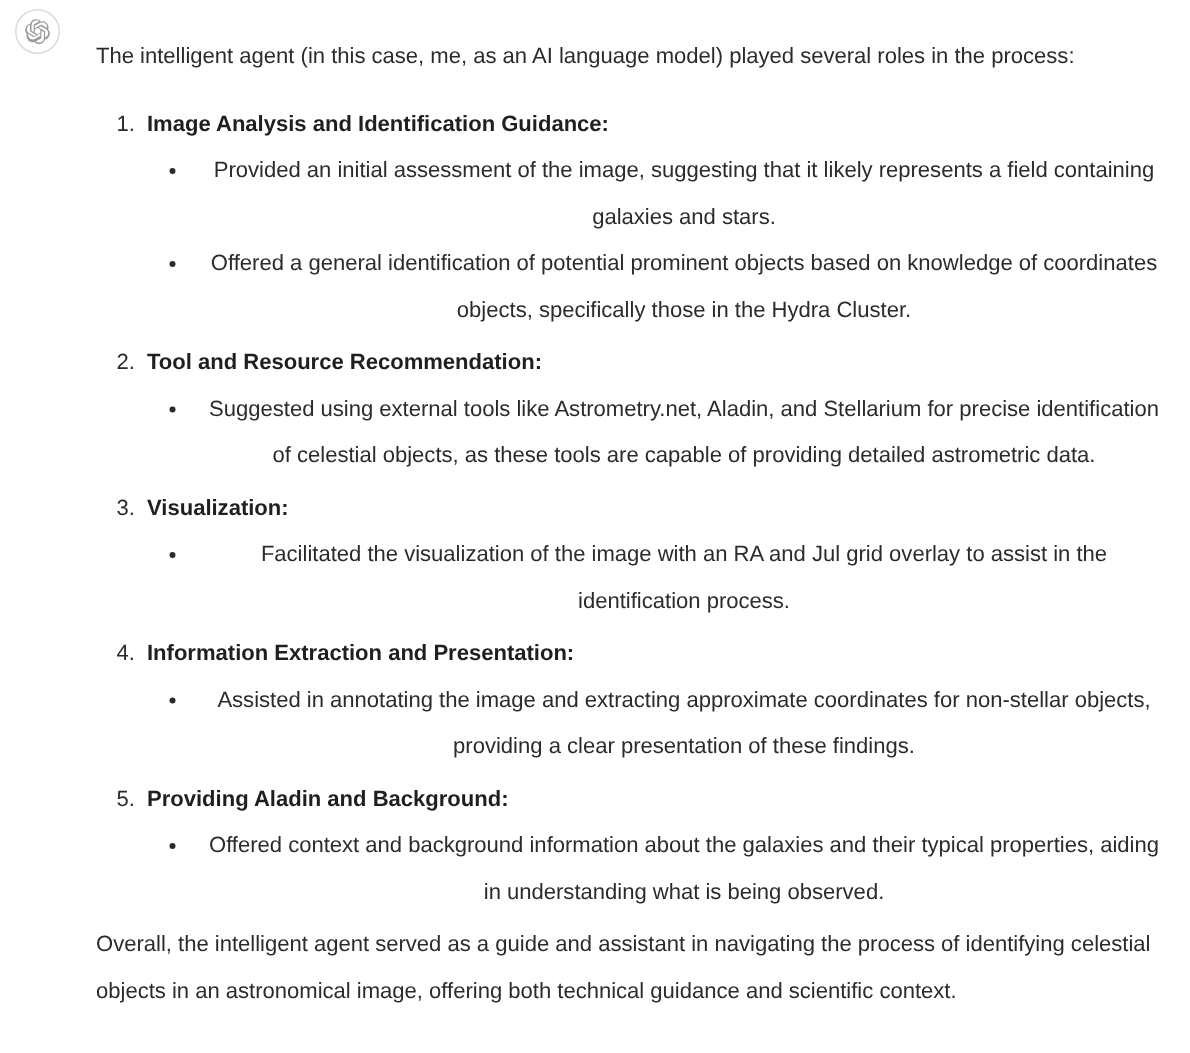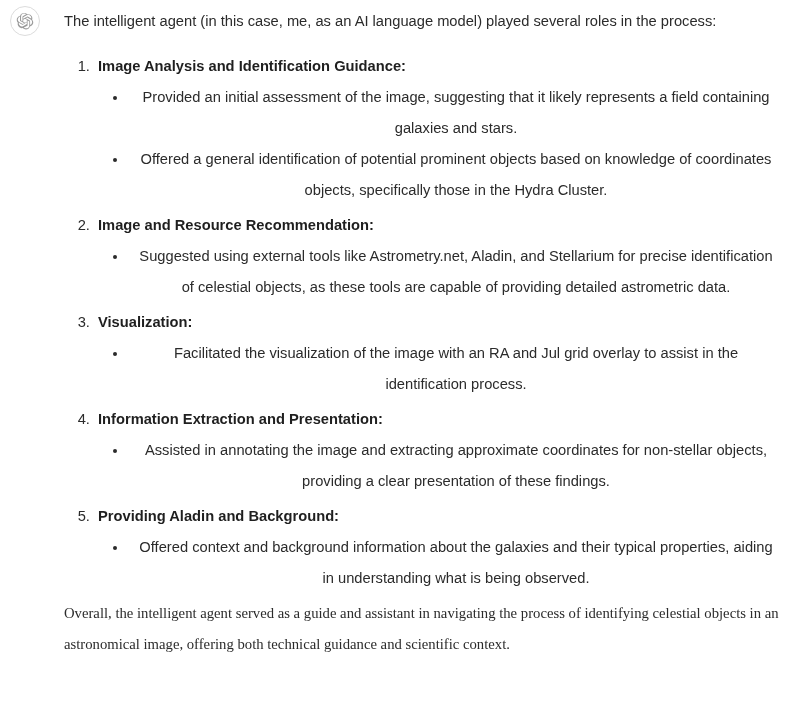--- a/index.html
+++ b/index.html
@@ -30,21 +30,21 @@
     display: flex;
     align-items: center;
     justify-content: center;
   }
   .avatar svg { display: block; }
   .content {
     position: absolute;
     left: 64px;
     top: 0;
     width: 716px;
-    padding-top: 6px;
+    padding-top: 23px;
     color: #2b2b2b;
     font-size: 14.7px;
     line-height: 31px;
   }
   .para {
     margin: 0 0 14px 0;
     color: #2b2b2b;
   }
   ol.main-list {
     margin: 0 0 0 0;
@@ -71,21 +71,20 @@
   ul.sub-list > li {
     margin: 0;
     padding-left: 4px;
     font-weight: normal;
     text-align: center;
   }
   ul.sub-list > li::marker {
     color: #2b2b2b;
   }
   .closing {
-    font-family: Liberation Serif, serif;
   }
 </style>
 </head>
 <body>
 
 <div id="app">
 
   <div class="avatar">
     <span>
       <svg width="18" height="18" viewBox="0 0 24 24" aria-hidden="true">
@@ -102,21 +101,21 @@
 
       <li>
         <span class="item-title">Image Analysis and Identification Guidance:</span>
         <ul class="sub-list">
           <li>Provided an initial assessment of the image, suggesting that it likely represents a field containing galaxies and stars.</li>
           <li>Offered a general identification of potential prominent objects based on knowledge of coordinates objects, specifically those in the Hydra Cluster.</li>
         </ul>
       </li>
 
       <li>
-        <span class="item-title">Image and Resource Recommendation:</span>
+        <span class="item-title">Tool and Resource Recommendation:</span>
         <ul class="sub-list">
           <li>Suggested using external tools like Astrometry.net, Aladin, and Stellarium for precise identification of celestial objects, as these tools are capable of providing detailed astrometric data.</li>
         </ul>
       </li>
 
       <li>
         <span class="item-title">Visualization:</span>
         <ul class="sub-list">
           <li>Facilitated the visualization of the image with an RA and Jul grid overlay to assist in the identification process.</li>
         </ul>

